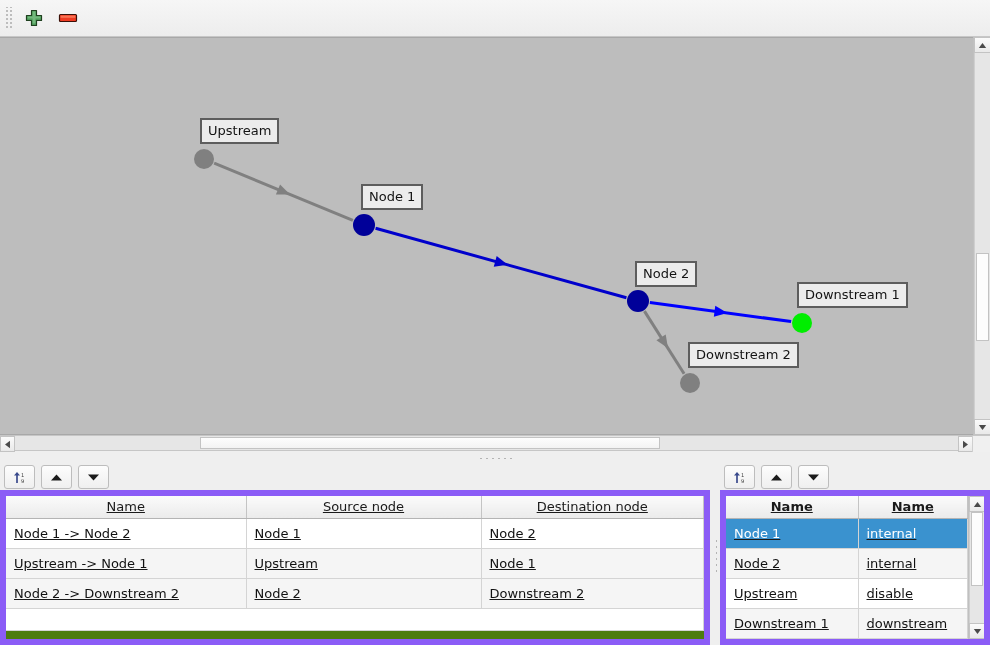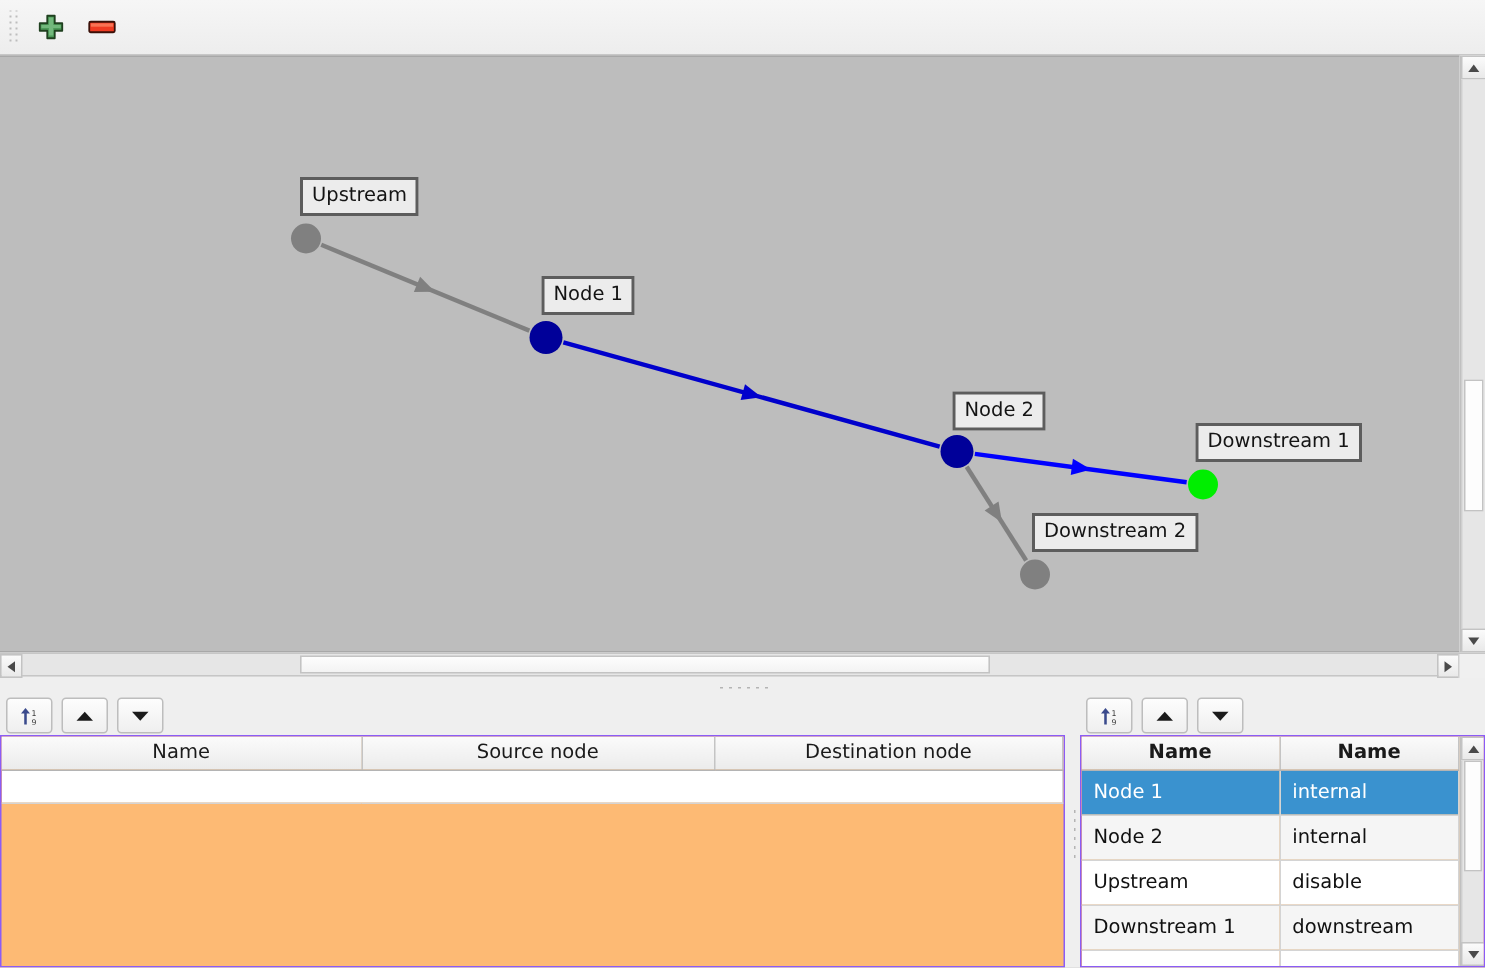--- a/index.html
+++ b/index.html
@@ -77,21 +77,21 @@
   .vsplit{flex:0 0 10px;display:flex;align-items:center;justify-content:center;cursor:col-resize;background:#efefef;}
   .vsplit .dots{width:3px;height:34px;
      background-image:radial-gradient(#b4b4b4 1px,transparent 1px);
      background-size:6px 6px;}
   .pane-right{flex:1;}
 
   .mini-tb{height:26px;min-height:26px;display:flex;align-items:center;gap:6px;padding:2px 4px 2px 4px;box-sizing:border-box;}
   .mb{width:29px;height:22px;background:linear-gradient(#fdfdfd,#efefef);
       border:1px solid #bdbdbd;border-radius:3px;display:flex;align-items:center;justify-content:center;cursor:pointer;}
 
-  .tablebox{flex:1;display:flex;min-height:0;border:1px solid #8b5cf6;background:#fdba74;box-sizing:border-box;overflow:hidden;}
+  .tablebox{flex:1;display:flex;min-height:0;border:6px solid #8b5cf6;background:#4d7c0f;box-sizing:border-box;overflow:hidden;text-decoration:underline;}
   .tcols{flex:1;display:flex;flex-direction:column;min-width:0;overflow:hidden;}
   table.grid{border-collapse:collapse;width:100%;table-layout:fixed;}
   table.grid th{
     background:linear-gradient(#fbfbfb,#ebebeb);
     border-right:1px solid #c4c4c4;
     border-bottom:1px solid #b4b4b4;
     font-weight:normal;
     font-size:13px;
     color:#1a1a1a;
     height:22px;
@@ -245,20 +245,35 @@
                 <col>
               </colgroup>
             <thead>
                 <tr id="edges-head">
                   <th>Name</th>
                   <th>Source node</th>
                   <th>Destination node</th>
                 </tr>
               </thead>
             <tbody id="edges-body">
+                <tr class="r-odd">
+                  <td>Node 1 -&gt; Node 2</td>
+                  <td>Node 1</td>
+                  <td>Node 2</td>
+                </tr>
+                <tr class="r-even">
+                  <td>Upstream -&gt; Node 1</td>
+                  <td>Upstream</td>
+                  <td>Node 1</td>
+                </tr>
+                <tr class="r-even">
+                  <td>Node 2 -&gt; Downstream 2</td>
+                  <td>Node 2</td>
+                  <td>Downstream 2</td>
+                </tr>
                 <tr class="blank">
                   <td colspan="3"></td>
                 </tr>
               </tbody>
           </table>
         </div>
       </div>
     </div>
 
     <div class="vsplit">

